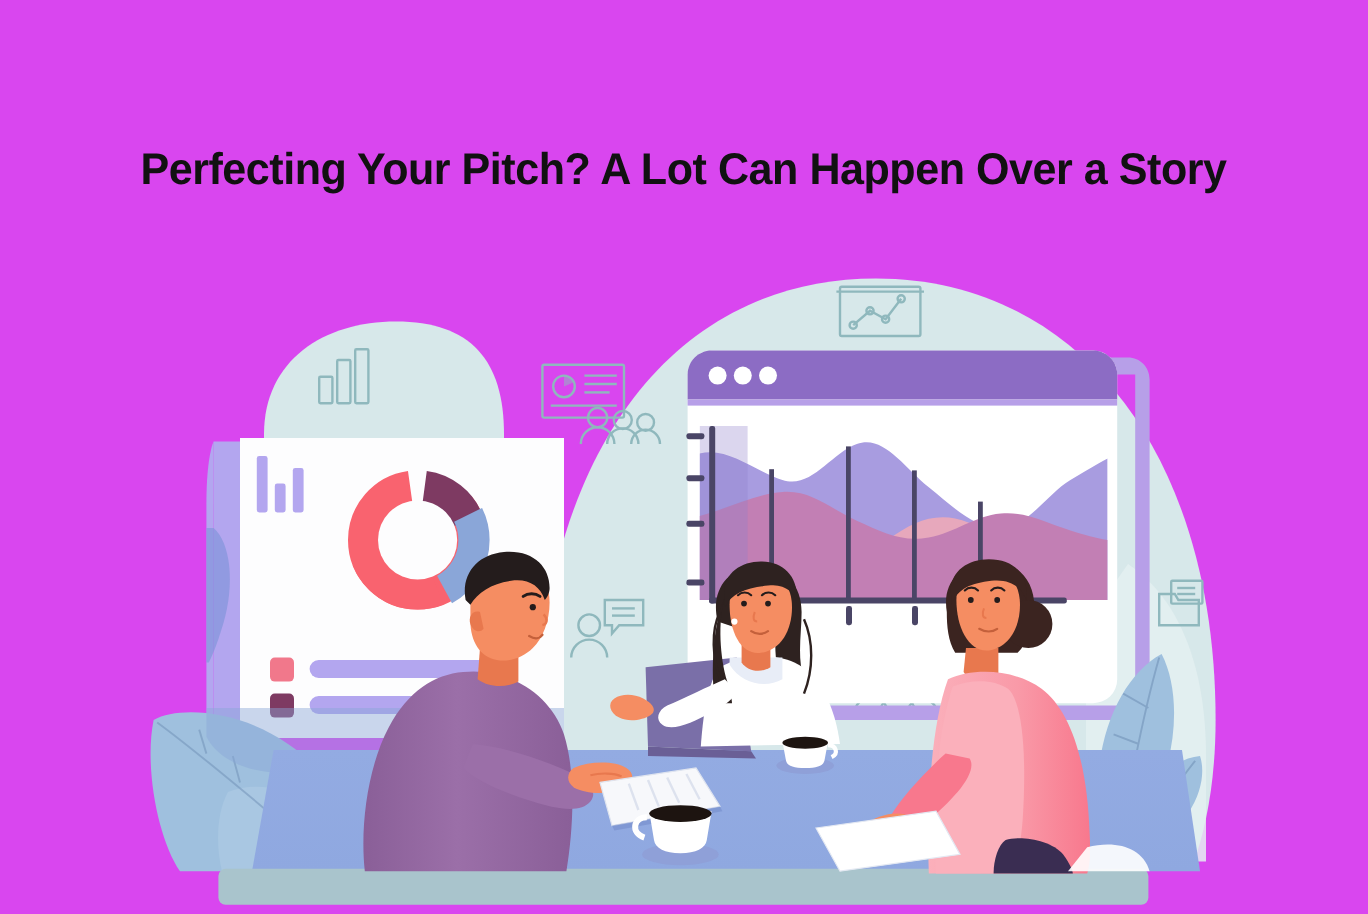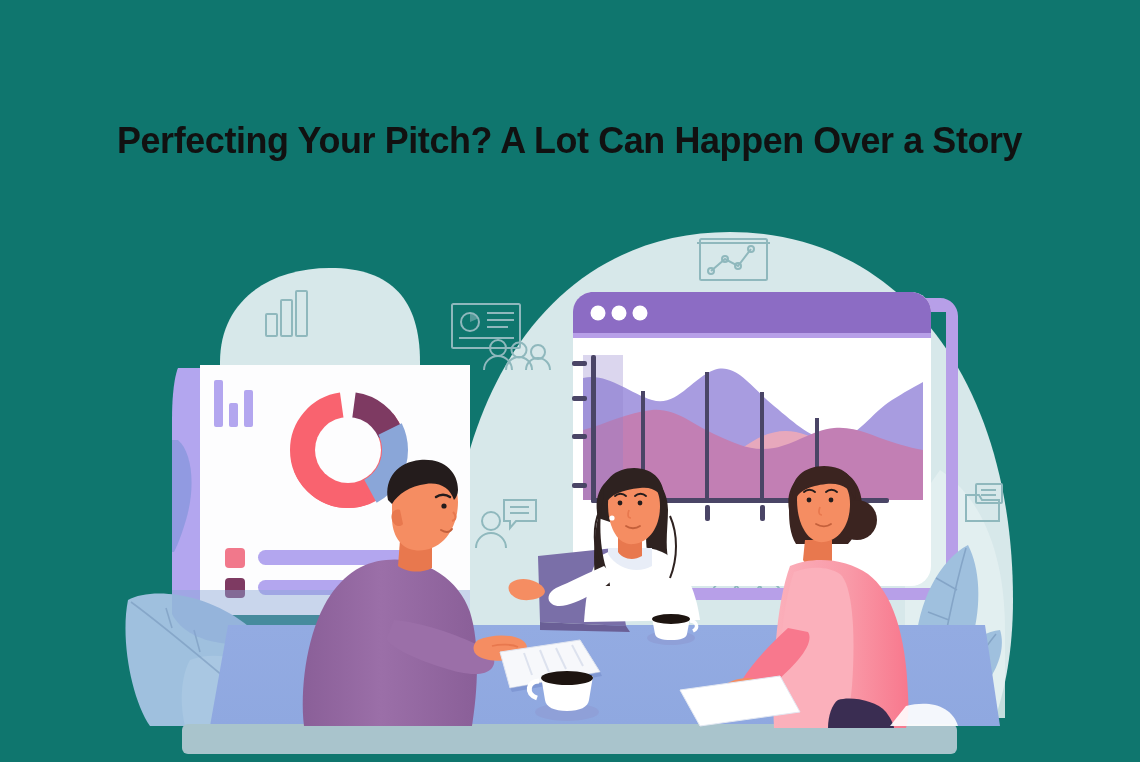--- a/index.html
+++ b/index.html
@@ -4,21 +4,21 @@
 <title>Perfecting Your Pitch</title>
 <style>
   html,body{margin:0;padding:0;}
   body{
     width:1140px;height:762px;
     background:#ffffff;
     font-family:"Liberation Sans", sans-serif;
     overflow:hidden;
     position:relative;
   }
-  .page{position:relative;width:1140px;height:762px;background:#0f766e;}
+  .page{position:relative;width:1140px;height:762px;background:#d946ef;}
 
   
   .title-wrap{
     position:absolute;left:0;top:96px;width:1140px;
     text-align:center;
   }
   .title{
     display:inline-block;
     font-family:"Liberation Sans", sans-serif;
     font-weight:700;

